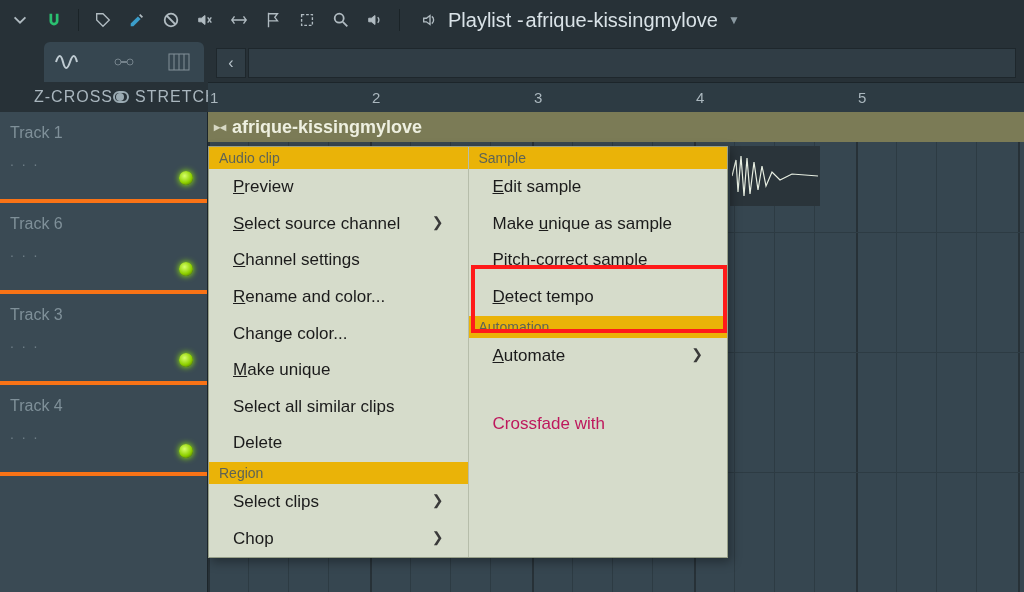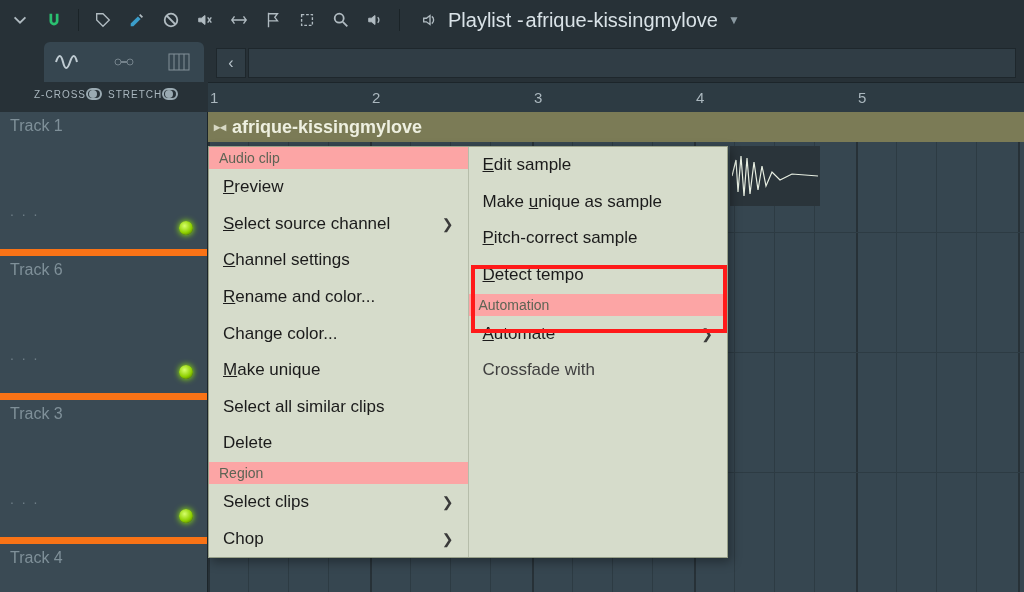--- a/index.html
+++ b/index.html
@@ -36,21 +36,21 @@
     background: #364650;
     border-radius: 6px 6px 0 0;
     display: flex; align-items: center; justify-content: space-around;
     gap: 4px;
   }
   .tab-knob .k { width: 40px; height: 28px; display:flex; align-items:center; justify-content:center; }
   .tab-knob svg { fill:#c0ccd3; stroke:#c0ccd3; }
   .zcross-row {
     position: absolute; left: 34px; top: 48px;
     display:flex; align-items:center; gap:0;
-    color:#a9b6be; font-size:10px; letter-spacing:1px;
+    color:#a9b6be; font-size:16px; letter-spacing:1px;
   }
   .tog { width:16px; height:12px; border:2px solid #9aaab2; border-radius:6px; display:inline-block; position:relative; }
   .tog::after{ content:""; position:absolute; width:8px; height:8px; background:#9aaab2; border-radius:50%; left:1px; top:0; }
 
   .navback {
     position:absolute; left:216px; top:8px;
     width:30px; height:30px;
     background:#303d45; border:1px solid #1e272c;
     display:flex; align-items:center; justify-content:center;
     color:#b7c3ca; font-size:16px;
@@ -65,22 +65,22 @@
     position:absolute; left:208px; top:42px; right:0; height:30px;
     background:#2d3b43;
     border-top:1px solid #1c252a;
   }
   .ruler .tick { position:absolute; top:6px; font-size:15px; color:#aab7be; }
 
   
   .workspace { position:absolute; left:0; top:112px; right:0; bottom:0; display:flex; }
   .tracklist { width:208px; background:#3a4a54; border-right:1px solid #1c252a; }
   .track {
-    height:144px; border-bottom:7px solid #f97316;
-    position:relative; padding:5px 10px;
+    height:91px; border-bottom:4px solid #f97316;
+    position:relative; padding:12px 10px;
     color:#7f9099; font-size:16px; font-weight:500;
   }
   .track .dots { position:absolute; left:10px; bottom:30px; color:#6d7d86; font-size:14px; letter-spacing:2px; }
   .track .led {
     position:absolute; right:14px; bottom:14px;
     width:14px; height:14px; border-radius:50%;
     background: radial-gradient(circle at 40% 35%, #d6ff6a 0%, #8ed000 55%, #3c5a00 100%);
     box-shadow:0 0 6px #9eff00;
   }
 
@@ -112,30 +112,30 @@
     width:520px; min-height:396px;
     background:#d6dccb;
     border:1px solid #98a089;
     display:flex;
     font-size:17px; color:#1b1b1b;
     box-shadow: 3px 4px 10px rgba(0,0,0,.35);
   }
   .col { flex:1; }
   .col + .col { border-left:1px solid #b6bdaa; }
   .grp-h {
-    background:#fca5a5; color:#5e6455;
+    background:#eab308; color:#5e6455;
     font-size:14px; padding:3px 10px;
   }
   .mi {
-    padding:6px 14px; display:flex; align-items:center; justify-content:space-between;
+    padding:6px 24px; display:flex; align-items:flex-start; justify-content:space-between;
     line-height:1.45;
   }
   .mi .lbl { white-space:nowrap; }
   .mi .arrow { font-size:14px; color:#3a3a3a; }
-  .mi.disabled { color:#404040; }
+  .mi.disabled { color:#be185d;margin-top:32px; }
   .u { text-decoration: underline; }
 
   .highlight-box {
     position:absolute;
     border:4px solid #ff1a1a;
     pointer-events:none;
   }
 </style>
 </head>
 <body>
@@ -352,20 +352,21 @@
         <div class="mi">
             <span class="lbl">Select clips</span>
             <span class="arrow">❯</span>
           </div>
         <div class="mi">
             <span class="lbl">Chop</span>
             <span class="arrow">❯</span>
           </div>
       </div>
       <div class="col">
+        <div class="grp-h">Sample</div>
         <div class="mi">
             <span class="lbl"><span class="u">E</span>dit sample</span>
           </div>
         <div class="mi">
             <span class="lbl">Make <span class="u">u</span>nique as sample</span>
           </div>
         <div class="mi">
             <span class="lbl"><span class="u">P</span>itch-correct sample</span>
           </div>
         <div class="mi">

